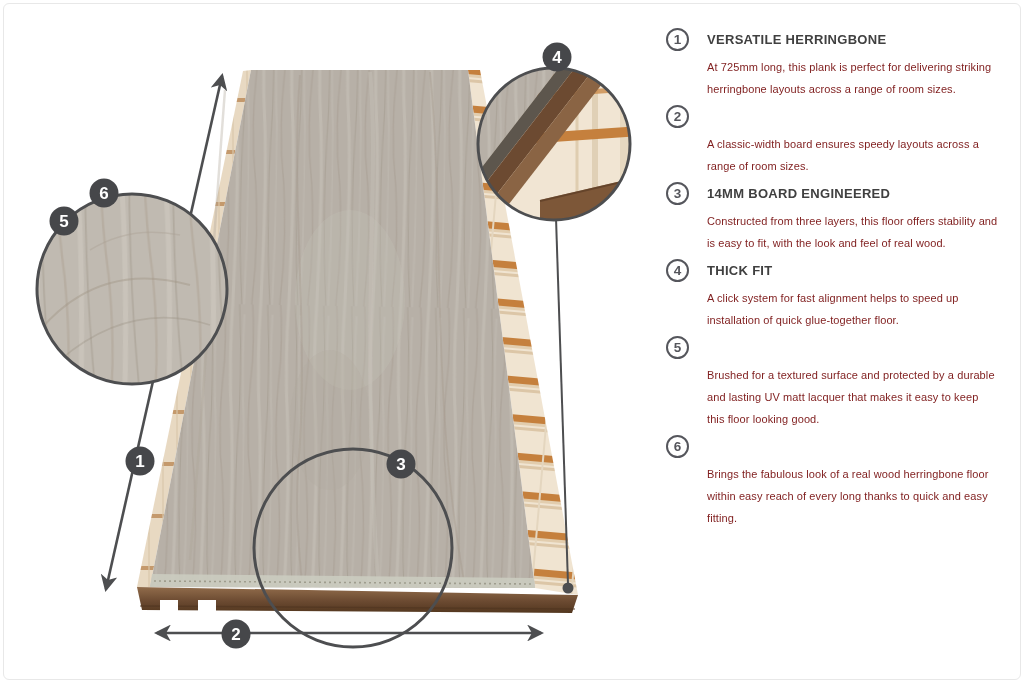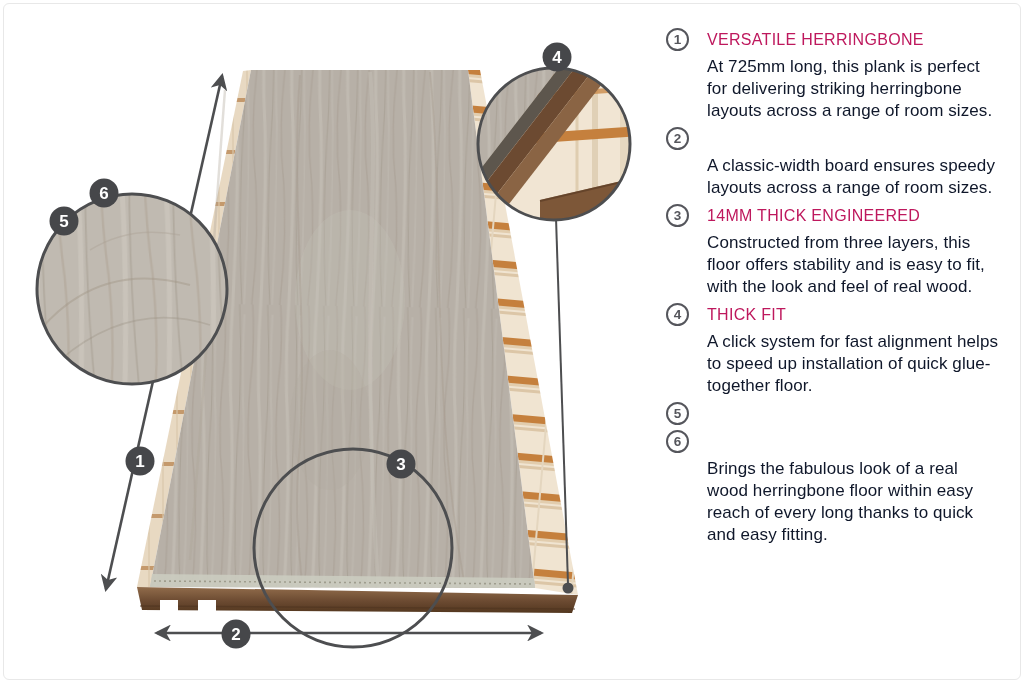--- a/index.html
+++ b/index.html
@@ -10,24 +10,24 @@
   .diagram{position:absolute;left:0;top:0;width:660px;height:683px;}
   .diagram svg{display:block;}
   .badge-num{font-family:"Liberation Sans",sans-serif;font-weight:bold;font-size:17px;fill:#ffffff;}
   
   .features{position:absolute;left:666px;top:28px;width:352px;}
   .feature{margin:0 0 5px 0;}
   .feature-head{display:flex;align-items:center;gap:18px;}
   .num-circle{flex:0 0 auto;width:23px;height:23px;box-sizing:border-box;border:2px solid #55565c;
               border-radius:50%;display:flex;align-items:center;justify-content:center;
               font-size:13.5px;font-weight:bold;color:#55565c;background:#fff;}
-  .feature-head h3{margin:0;font-size:16px;line-height:23px;font-weight:normal;color:#be185d;
+  .feature-head h3{margin:0;font-size:13px;line-height:23px;font-weight:bold;color:#404040;
                    letter-spacing:0.3px;white-space:nowrap;}
-  .feature p{margin:5px 0 5px 0;padding-left:41px;width:292px;font-size:17px;line-height:22px;
-             color:#0f172a;letter-spacing:0.1px;}
+  .feature p{margin:5px 0 5px 0;padding-left:41px;width:292px;font-size:11px;line-height:22px;
+             color:#7f1d1d;letter-spacing:0.1px;}
 </style>
 </head>
 <body>
 
 <div class="stage">
   <div class="card"></div>
 
   <div class="diagram">
     <svg width="660" height="683" viewBox="0 0 660 683" xmlns="http://www.w3.org/2000/svg">
       <defs>
@@ -185,41 +185,42 @@
           </span>
       </div>
       <p>A classic-width board ensures speedy layouts across a range of room sizes.</p>
     </div>
 
     <div class="feature">
       <div class="feature-head">
         <span class="num-circle">
             <span>3</span>
           </span>
-        <h3>14MM THICK ENGINEERED</h3>
+        <h3>14MM BOARD ENGINEERED</h3>
       </div>
       <p>Constructed from three layers, this floor offers stability and is easy to fit, with the look and feel of real wood.</p>
     </div>
 
     <div class="feature">
       <div class="feature-head">
         <span class="num-circle">
             <span>4</span>
           </span>
         <h3>THICK FIT</h3>
       </div>
       <p>A click system for fast alignment helps to speed up installation of quick glue-together floor.</p>
     </div>
 
     <div class="feature">
       <div class="feature-head">
         <span class="num-circle">
             <span>5</span>
           </span>
       </div>
+      <p>Brushed for a textured surface and protected by a durable and lasting UV matt lacquer that makes it easy to keep this floor looking good.</p>
     </div>
 
     <div class="feature">
       <div class="feature-head">
         <span class="num-circle">
             <span>6</span>
           </span>
       </div>
       <p>Brings the fabulous look of a real wood herringbone floor within easy reach of every long thanks to quick and easy fitting.</p>
     </div>

